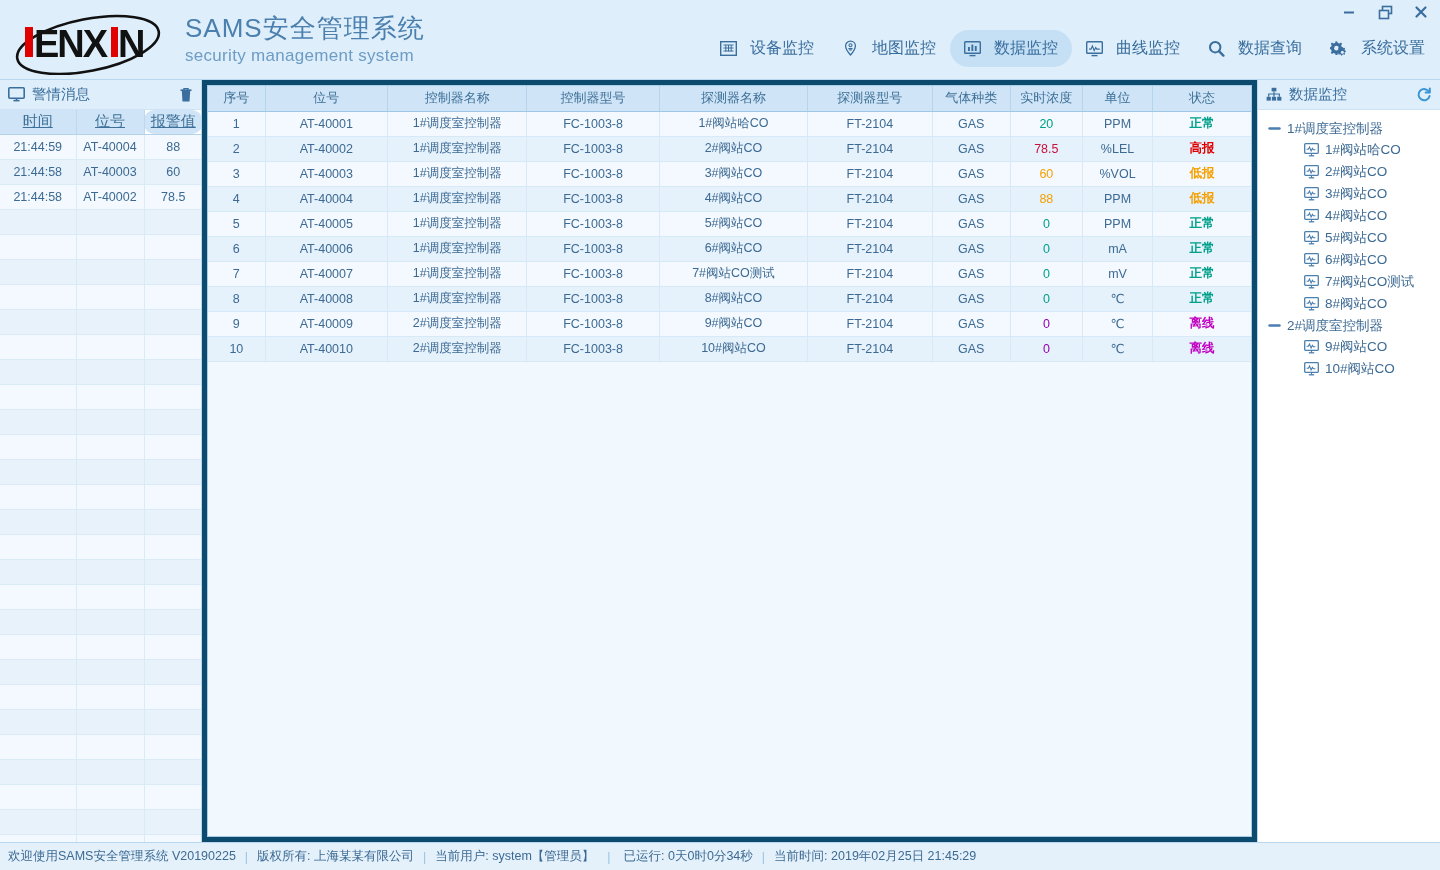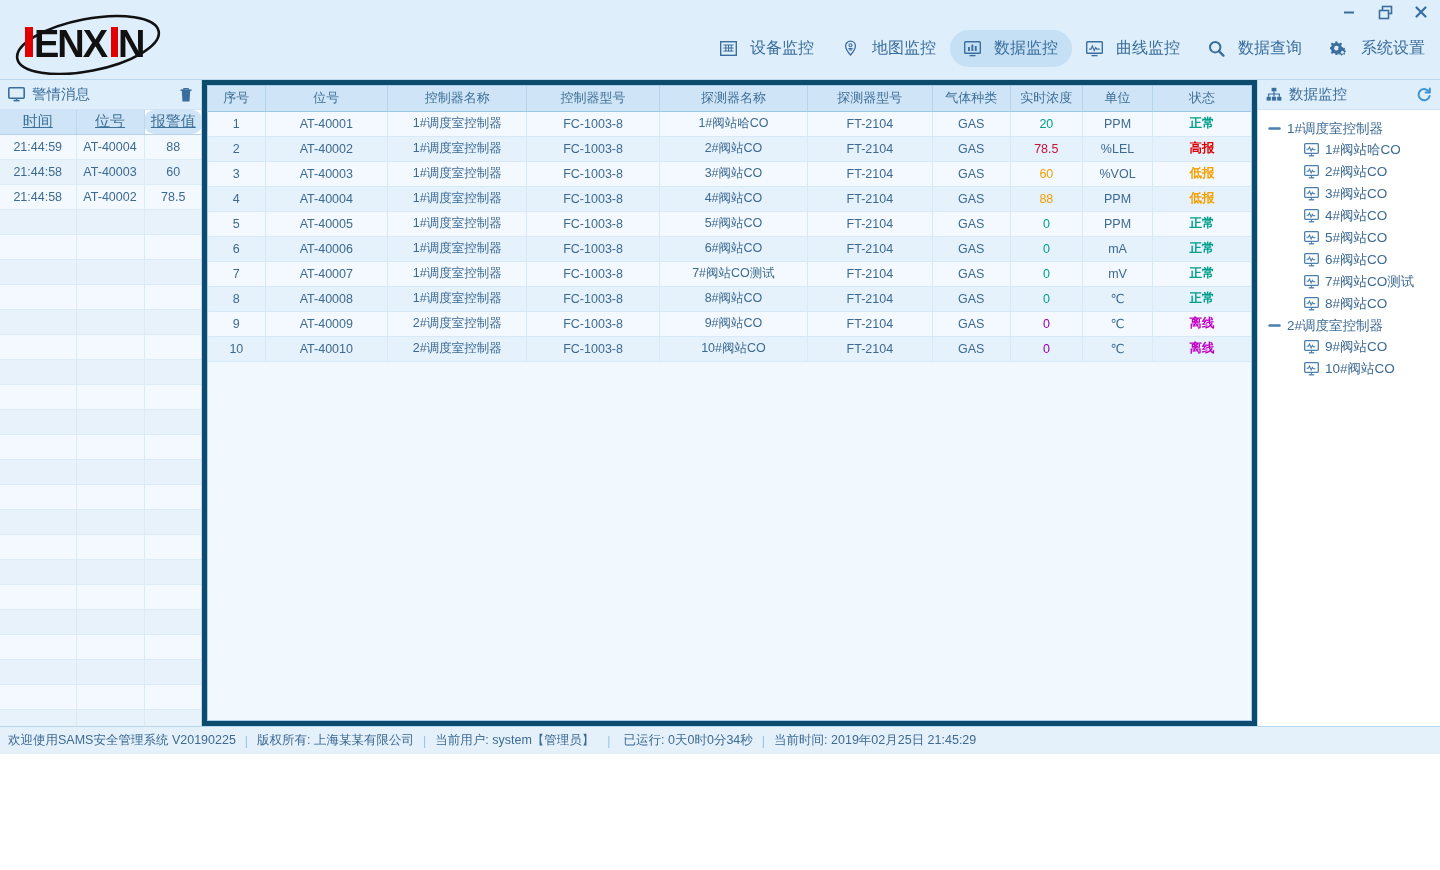--- a/index.html
+++ b/index.html
@@ -3,21 +3,21 @@
 <meta charset="utf-8">
 <style>
   * { box-sizing: border-box; margin: 0; padding: 0; }
   html, body {
     width: 1440px; height: 870px;
     font-family: "Liberation Sans", "DejaVu Sans", sans-serif;
     background: #ffffff;
     overflow: hidden;
   }
   #app {
-    width: 1440px; height: 754px;
+    width: 1440px; height: 870px;
     position: relative;
     display: flex; flex-direction: column;
     background: #e8f3fc;
   }
 
   
   .header {
     height: 80px;
     background: #deeefa;
     border-bottom: 1px solid #b9d7ee;
@@ -175,20 +175,24 @@
         <g fill="#111" font-family="Liberation Sans, sans-serif" font-size="38" font-weight="bold">
           <text x="26" y="52" letter-spacing="-2">ENX</text>
         </g>
         <rect x="103" y="22" width="7" height="30" fill="#e00000"></rect>
         <g fill="#111" font-family="Liberation Sans, sans-serif" font-size="38" font-weight="bold">
           <text x="110" y="52" letter-spacing="-2">N</text>
         </g>
       </svg>
     </div>
 
+    <div class="title-block">
+      <div class="title-cn">SAMS安全管理系统</div>
+      <div class="title-en">security management system</div>
+    </div>
 
     <div class="nav">
 
       <div class="nav-item">
         <span class="nicon">
           <svg width="17" height="15" viewBox="0 0 17 15">
               <rect x="0.7" y="0.7" width="15.6" height="13.6" fill="none" stroke="#3a6e9e" stroke-width="1.4"></rect>
               <path d="M3.4 4h10.2M3.4 7h10.2M3.4 10h10.2M5.8 4v6.5M8.5 4v6.5M11.2 4v6.5" stroke="#3a6e9e" stroke-width="1"></path>
             </svg>
         </span>

